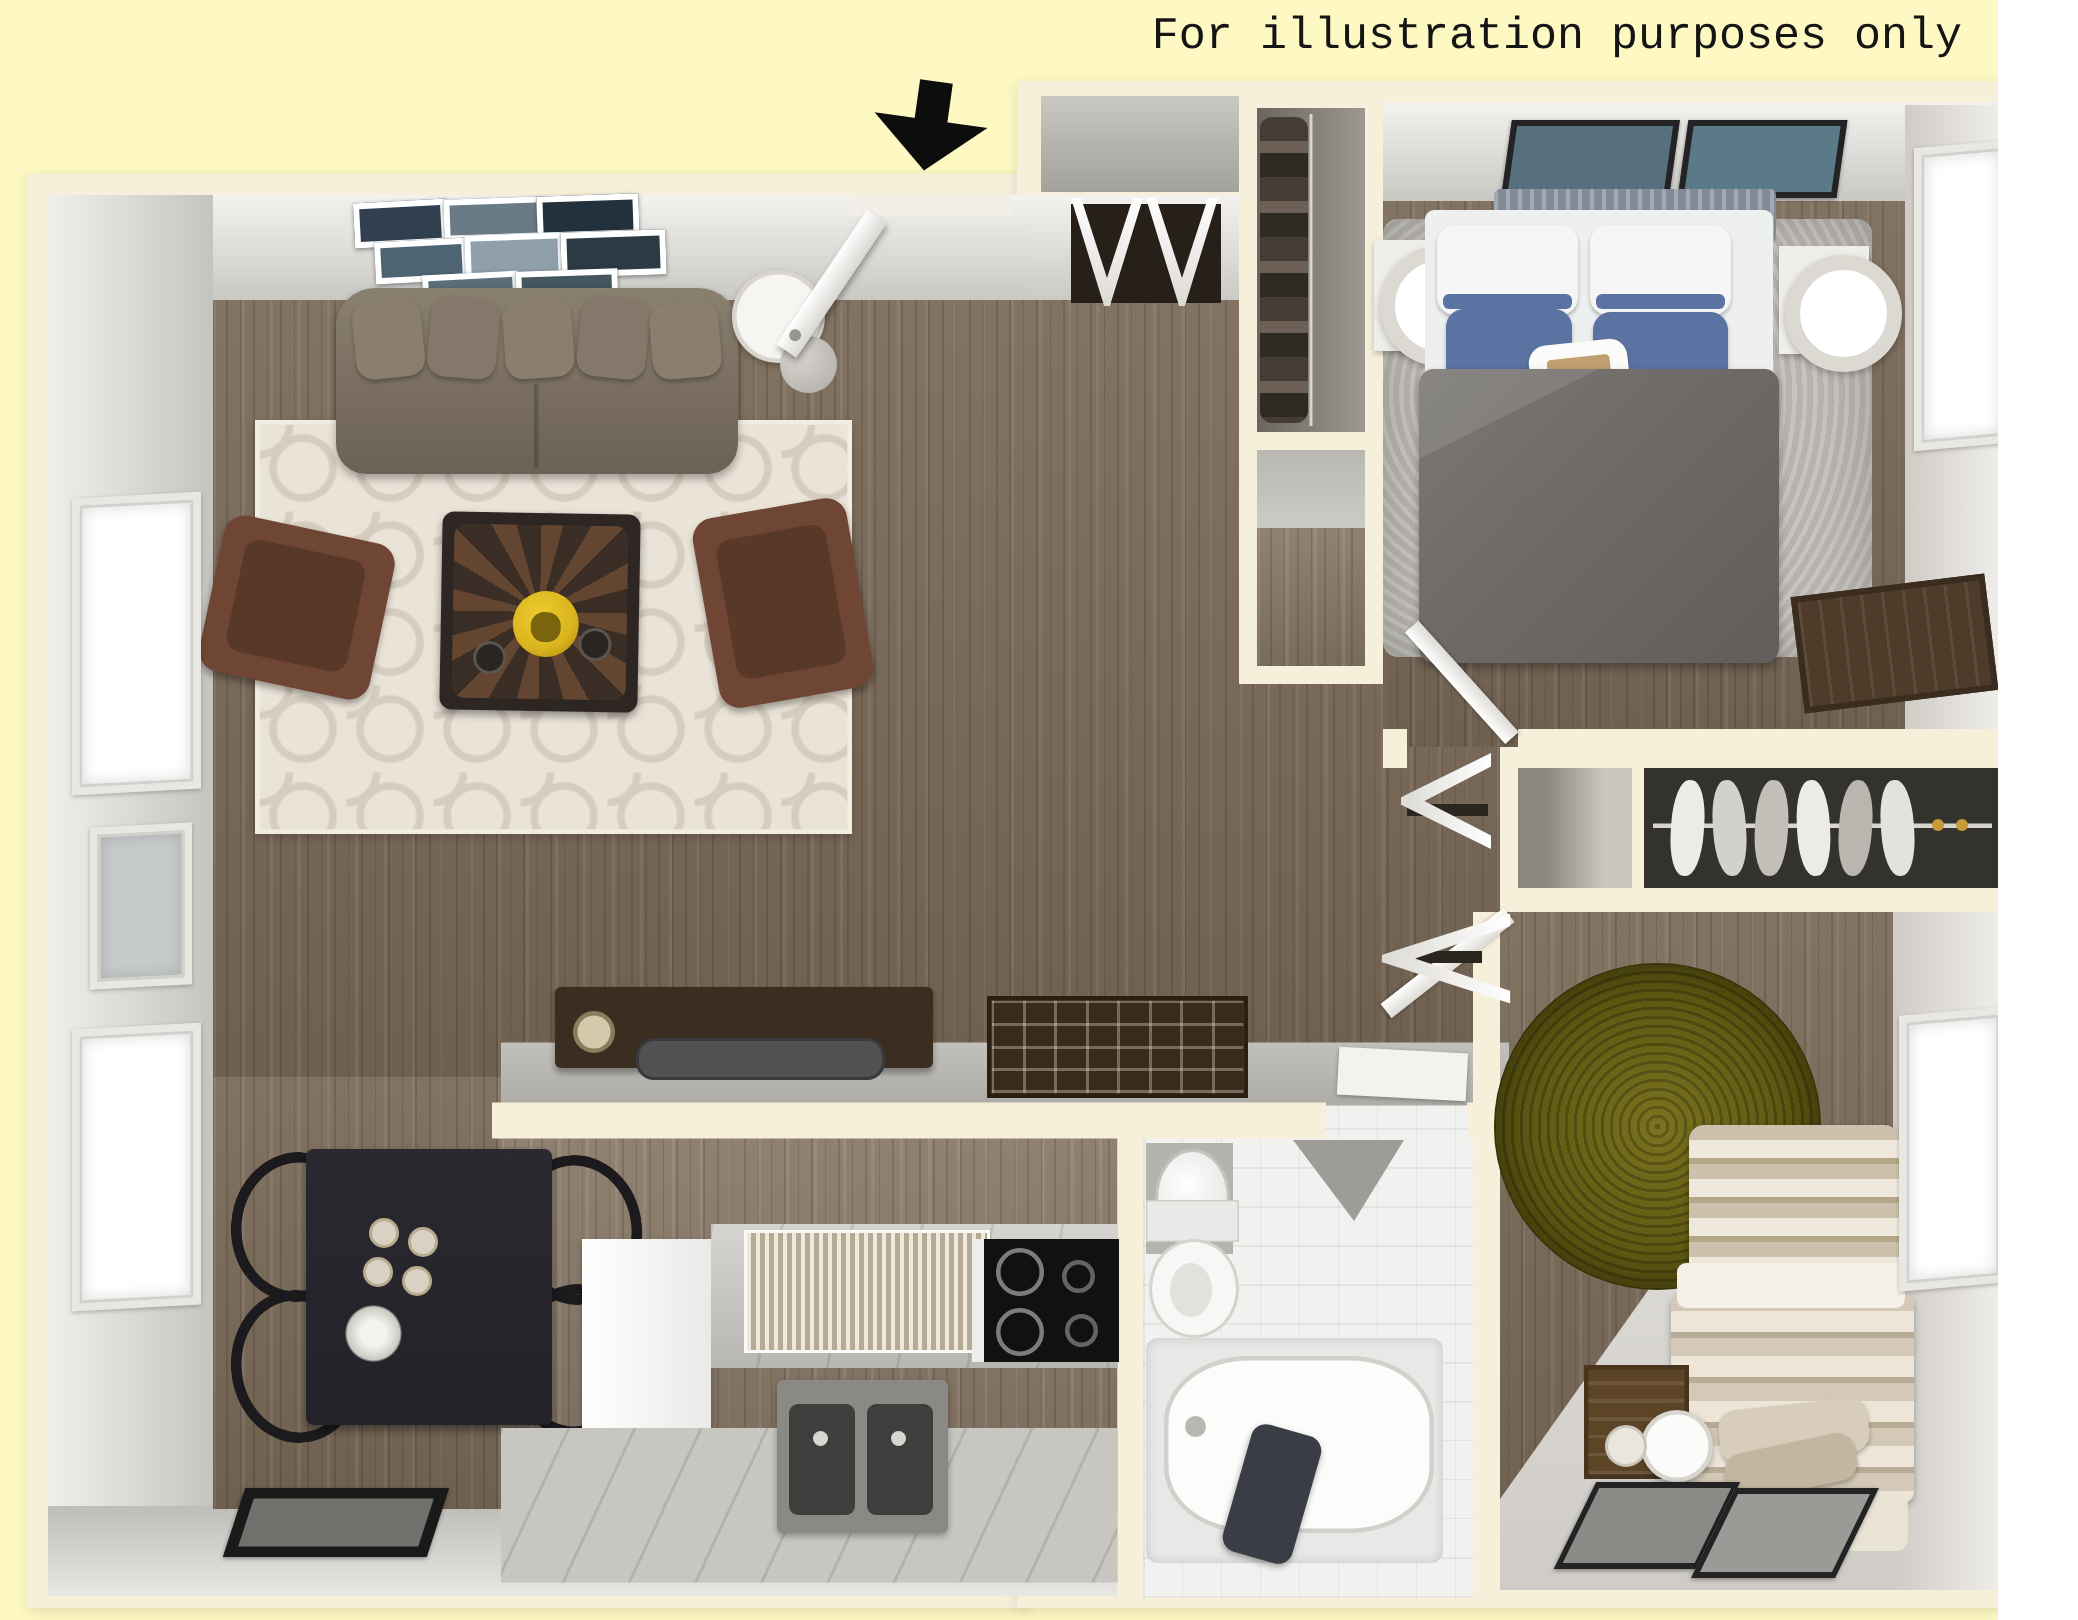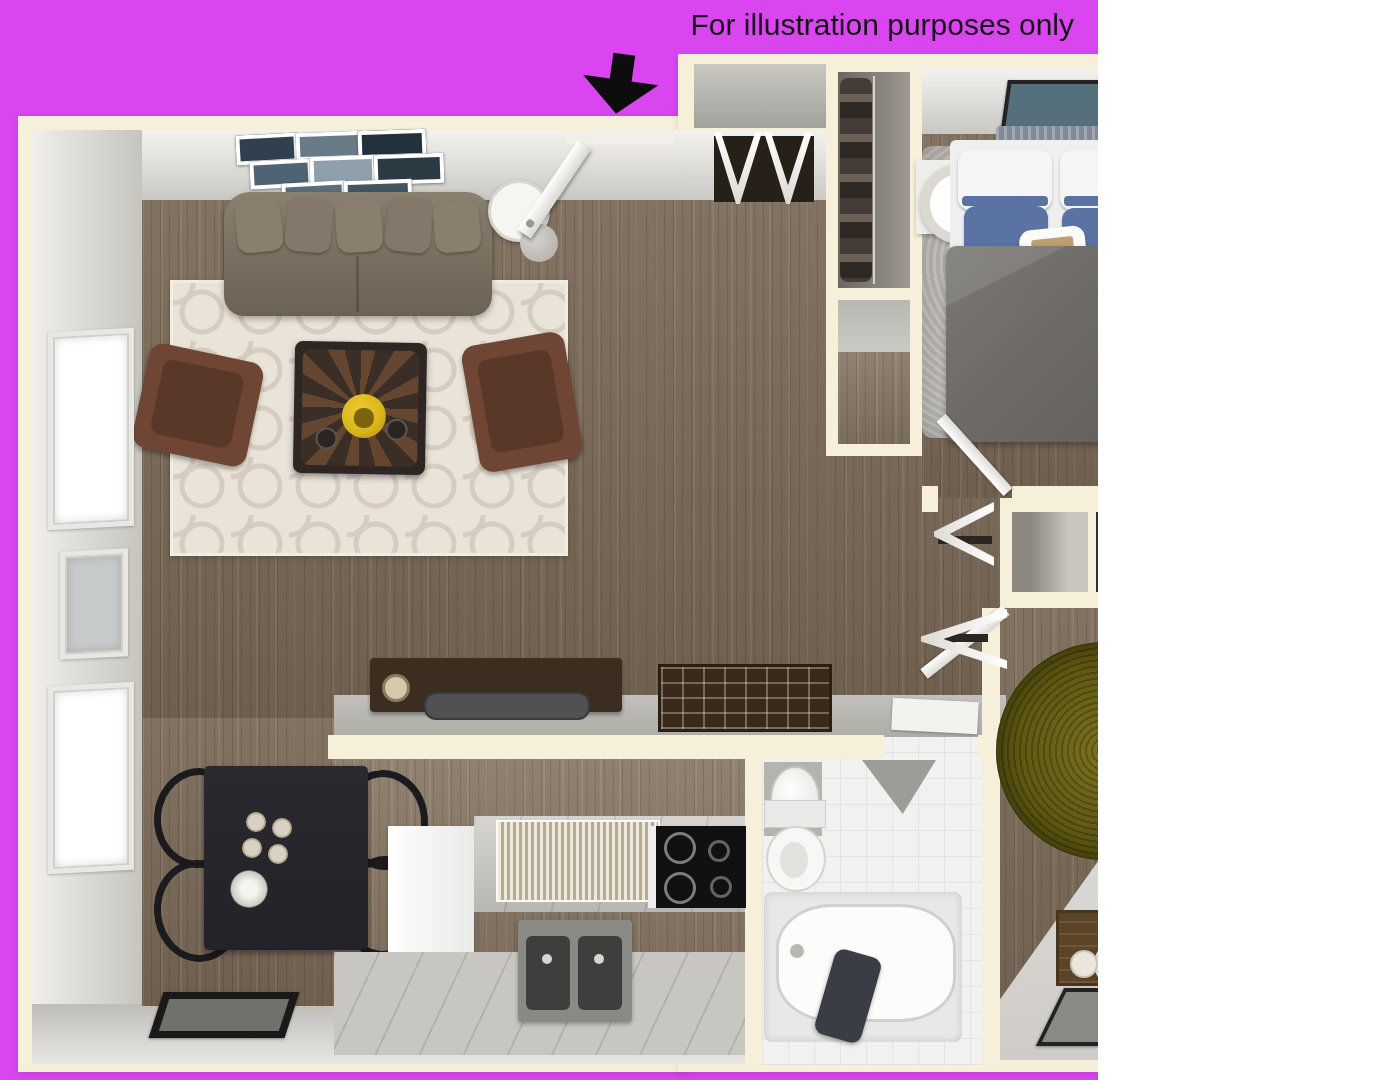--- a/index.html
+++ b/index.html
@@ -1,17 +1,17 @@
 <!DOCTYPE html>
 <html style="--wall-cream: #f6f0db; --wood: #7b6a58; --rug-base: #eae3d8; --rug-pattern: #d6ccc0; --sofa: #7c7162; --armchair: #6f4634; --coffee-table: #2d2622; --bowl-accent: #d9b41d; --dining-table: #232229; --cabinet: #c8c6c1; --stove: #111111; --bath-floor: #f1f1ef; --towel: #3a3d45; --duvet: #6e6b68; --pillow-blue: #5b73a3; --headboard: #8e95a2; --shag-rug: #c0bdb7; --olive-rug: #5f5913; --carpet: #d8d6d2; --window-frame: #e9e7e2; --window-glass: #ffffff; --arrow-black: #0d0d0d;"><head>
 <meta charset="utf-8">
 <style>
   html,body{margin:0;padding:0;background:#ffffff;}
-  #canvas{position:relative;width:1098px;height:1080px;background:#d946ef;overflow:hidden;
-          font-family:Liberation Sans, sans-serif;}
+  #canvas{position:relative;width:1332px;height:1080px;background:#fef9c3;overflow:hidden;
+          font-family:Liberation Mono, monospace;}
   .abs{position:absolute;}
 
   
   .cream{background:var(--wall-cream,#f6f0db);}
   .wood{background-color:var(--wood,#7b6a58);
     background-image:
       repeating-linear-gradient(90deg, rgba(255,255,255,.07) 0 2px, rgba(255,255,255,0) 2px 19px),
       repeating-linear-gradient(90deg, rgba(0,0,0,.12) 0 1px, rgba(0,0,0,0) 1px 9px),
       linear-gradient(180deg, rgba(255,255,255,.06), rgba(0,0,0,.10));}
   .wood-light{filter:brightness(1.12) saturate(.85);}

